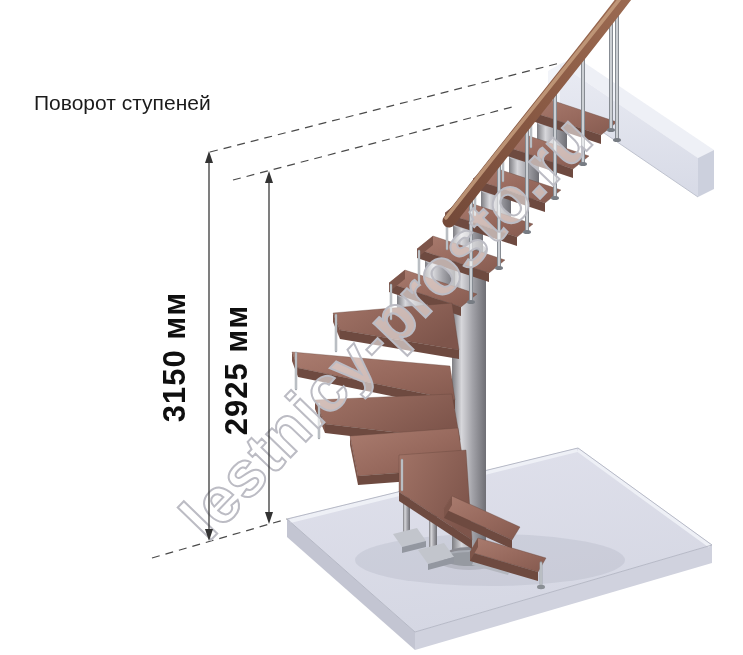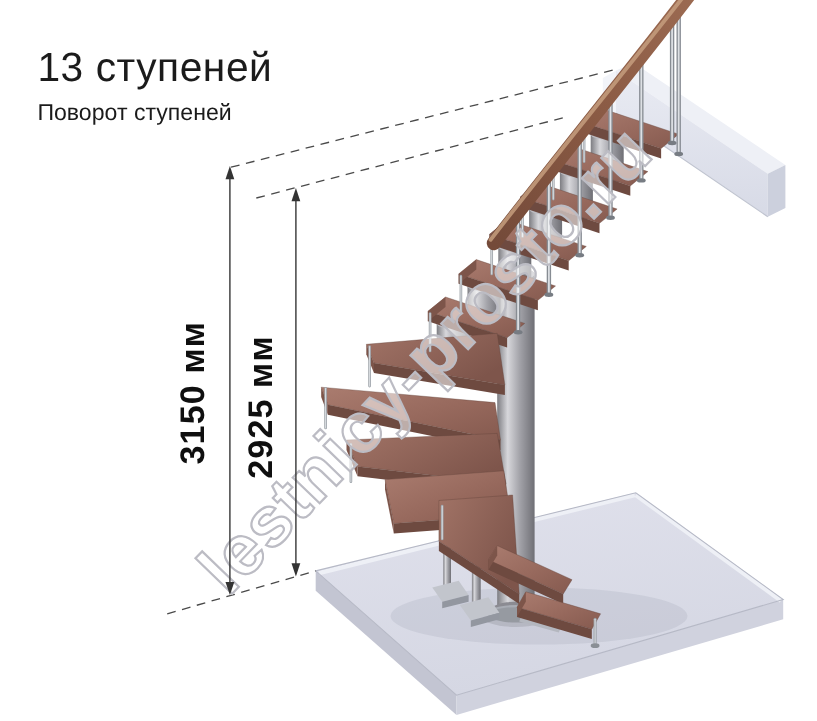--- a/index.html
+++ b/index.html
@@ -294,15 +294,14 @@
       <text class="dim-label" transform="translate(185,357) rotate(-90)" text-anchor="middle">3150 мм</text>
     </g>
     <g>
       <line x1="269" y1="178" x2="269" y2="517" stroke="#3a3a3a" stroke-width="1.3"></line>
       <polygon points="269,171 265,183 273,183" fill="#333"></polygon>
       <polygon points="269,524 265,512 273,512" fill="#333"></polygon>
       <text class="dim-label" transform="translate(247,370) rotate(-90)" text-anchor="middle">2925 мм</text>
     </g>
   </svg>
 
-  <div class="title">13 ступеней</div>
   <div class="subtitle">Поворот ступеней</div>
 </div>
 
 </body></html>

